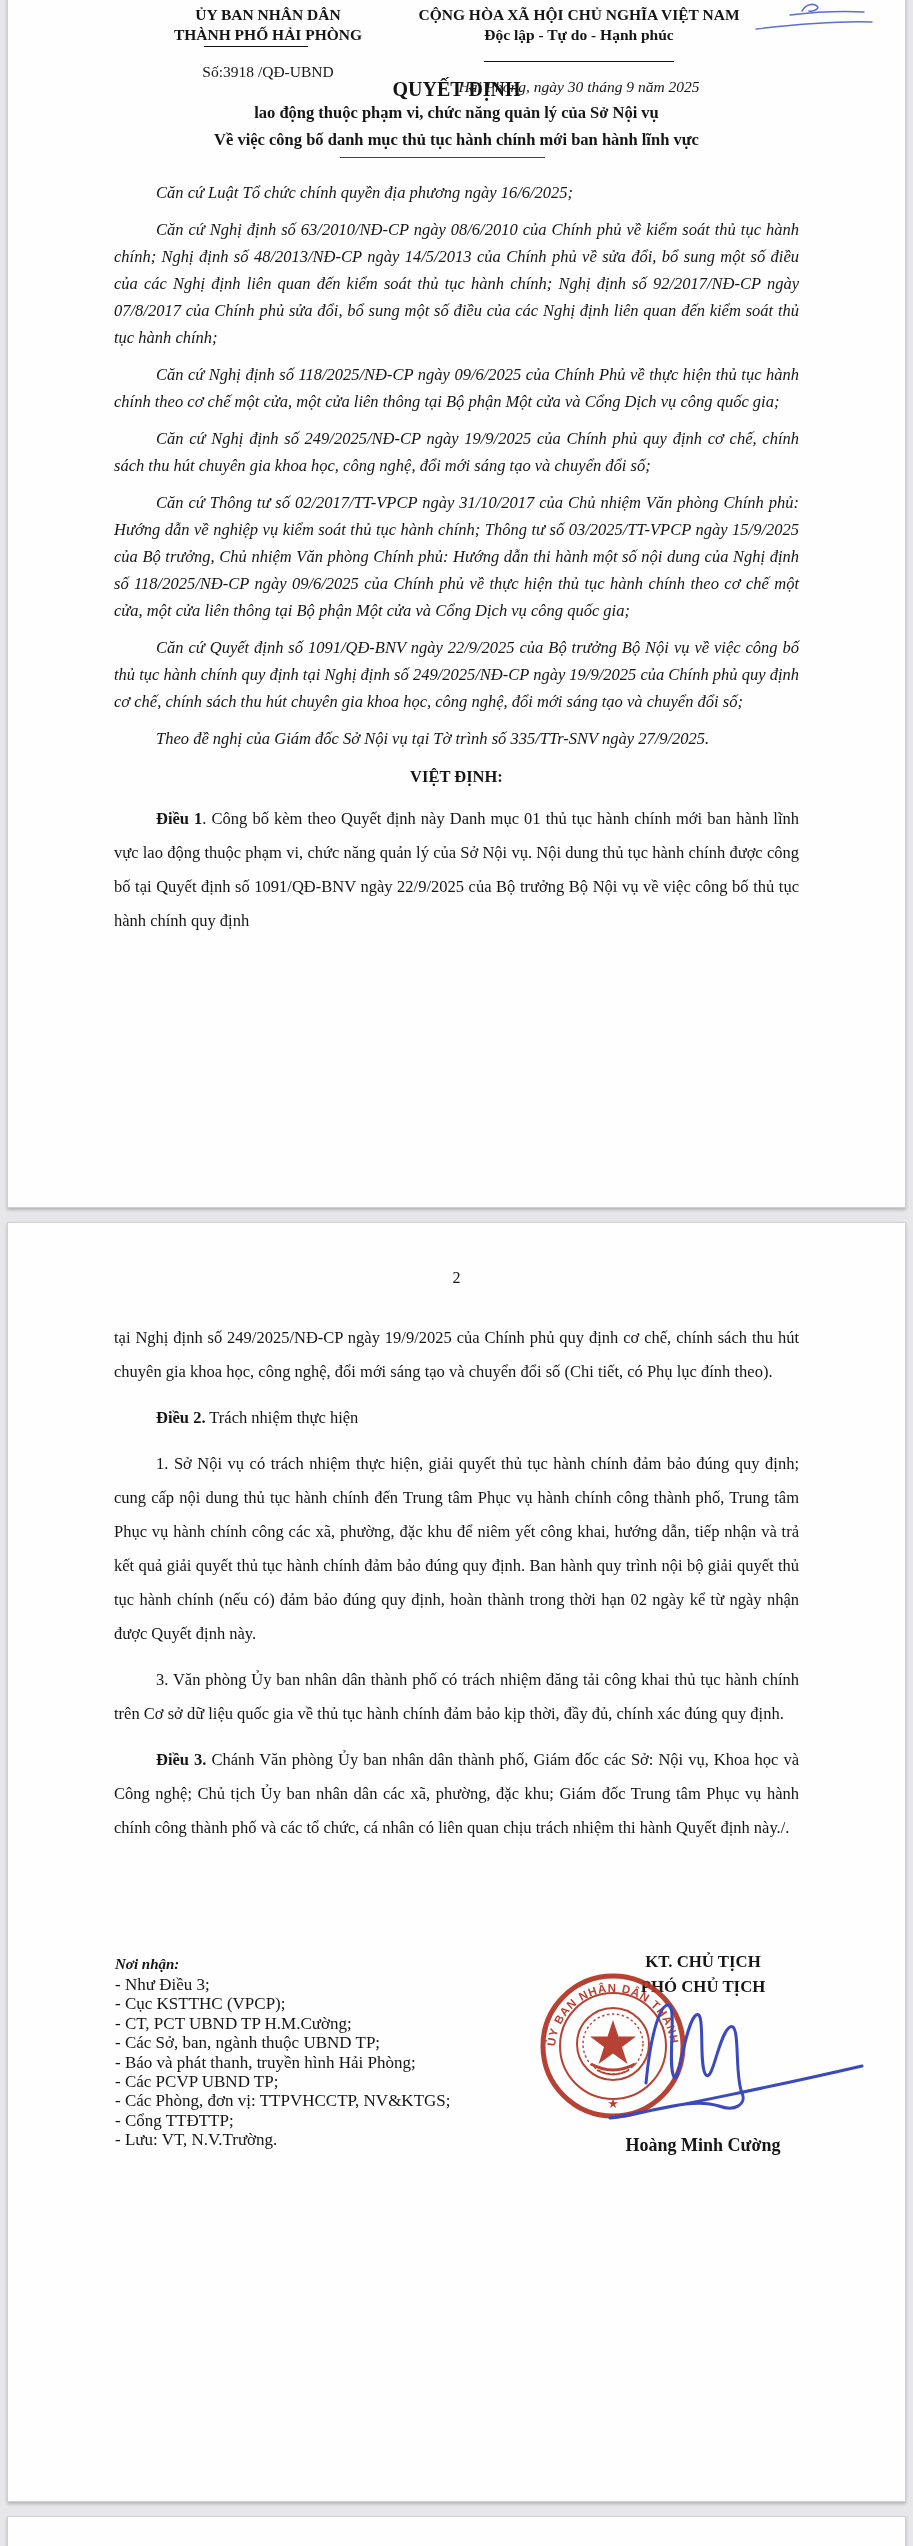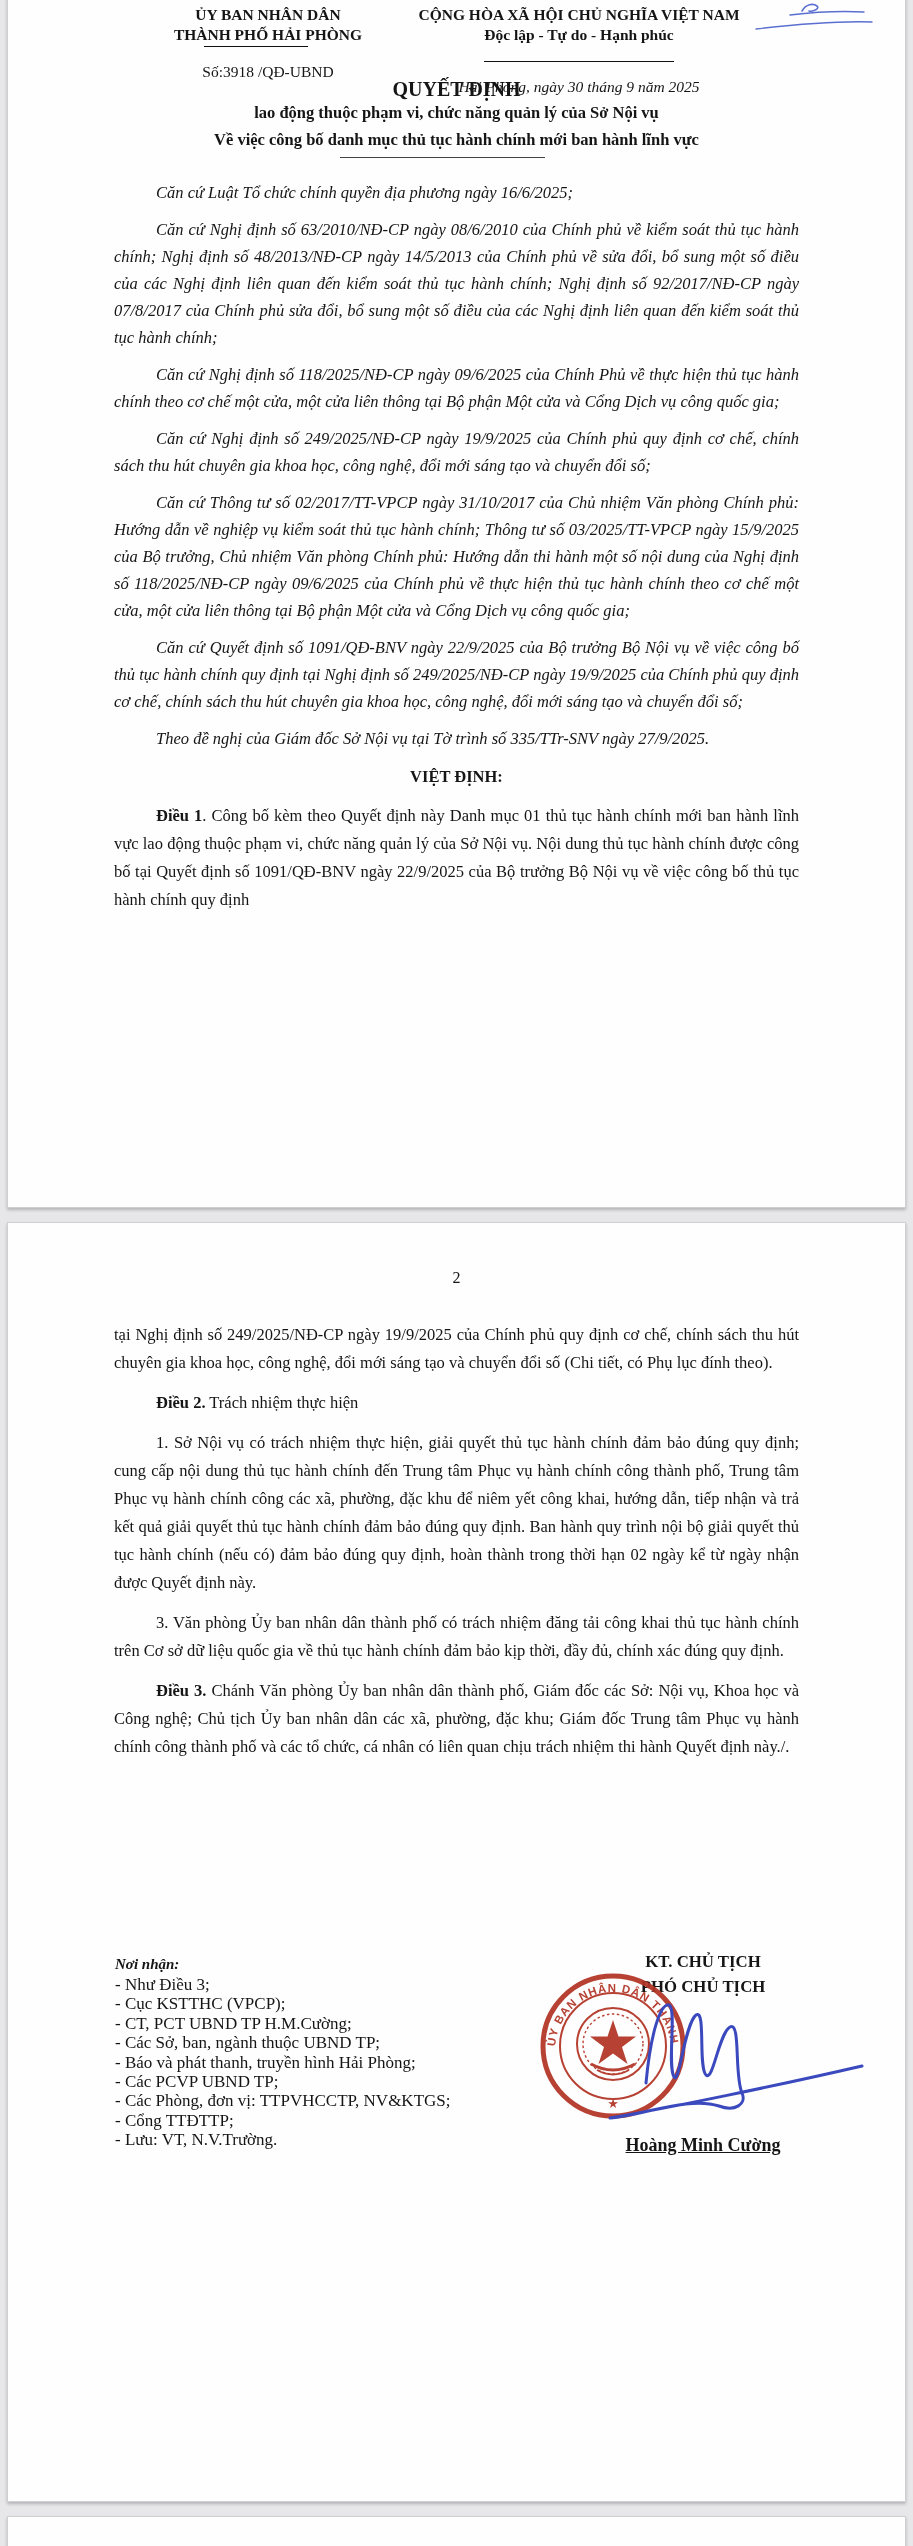--- a/index.html
+++ b/index.html
@@ -32,33 +32,33 @@
   .title{ text-align:center;font-weight:bold;font-size:20px;margin-top:57px;}
   .subject{text-align:center;font-weight:bold;font-size:16.5px;line-height:23px;margin-top:4px;}
   .title-rule{width:205px;height:0;border-top:1.6px solid #444;margin:6px auto 0;
     transform:translateX(-14px);}
   .authority{text-align:center;font-weight:bold;font-size:16.5px;margin-top:27px;}
 
   p.recital{font-style:italic;text-align:justify;text-indent:42px;
     font-size:16.5px;line-height:27px;margin:0 0 10px;}
   .recitals{margin-top:21px;}
   .decision-heading{text-align:center;font-weight:bold;font-size:16.5px;margin:15px 0 15px;}
-  p.body-p{text-align:justify;text-indent:42px;font-size:16.5px;line-height:28px;margin:0 0 12px;}
+  p.body-p{text-align:justify;text-indent:42px;font-size:16.5px;line-height:34px;margin:0 0 12px;}
   p.noindent{text-indent:0;}
   .pagenum{text-align:center;font-size:16px;margin:18px 0 34px;}
   .art-label{font-weight:bold;}
 
   
   .recipients-block{position:absolute;top:733px;left:107px;width:330px;}
   .recipients-label{font-weight:bold;font-style:italic;font-size:15px;margin-bottom:2px;}
   .recipient{font-size:17px;line-height:19.4px;white-space:nowrap;}
   .sign-block{position:absolute;top:726px;left:520px;width:350px;text-align:center;
     font-weight:bold;font-size:16.8px;line-height:25px;}
   .signer-name{position:absolute;top:912px;left:520px;width:350px;text-align:center;
-    font-weight:bold;font-size:18px;text-decoration:underline;}
+    font-weight:bold;font-size:18px;}
   .seal{position:absolute;top:749px;left:531px;width:148px;height:148px;opacity:.93;}
   .signature{position:absolute;top:762px;left:540px;width:335px;height:145px;}
   .pen-mark{position:absolute;top:16px;left:742px;width:126px;height:34px;}
 </style>
 </head>
 <body>
 
 <div class="page" id="page1">
 
   <div class="hdr-left">

